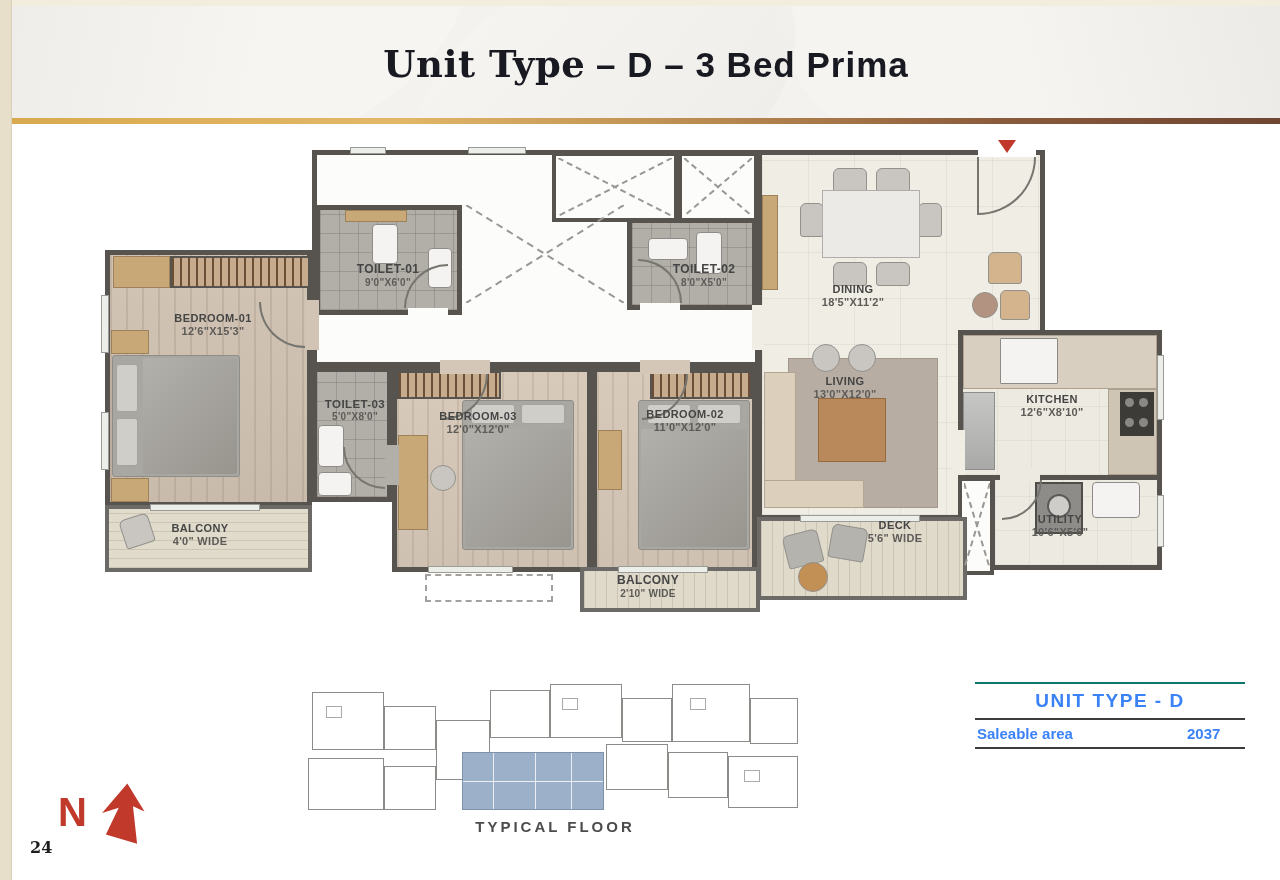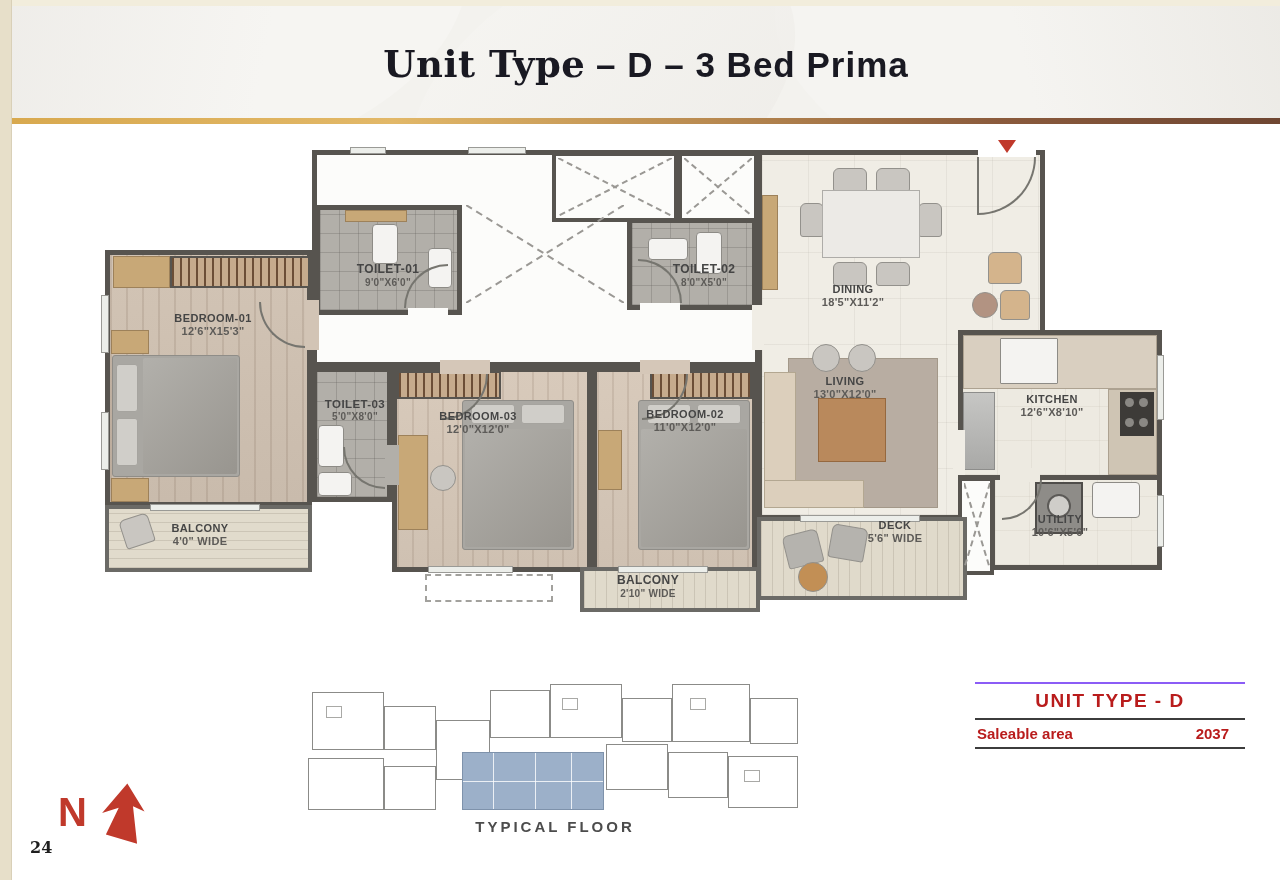--- a/index.html
+++ b/index.html
@@ -68,25 +68,25 @@
   .xsvg { position:absolute; z-index:15; }
   .chair { position:absolute; background:#c9c6c1; border:1px solid #93918c; border-radius:6px 6px 3px 3px; z-index:7; }
 
   
   .kp { position:absolute; background:#ffffff; border:1px solid #8b8b88; }
   .kp-in { position:absolute; border:1px solid #a9a9a6; }
   #kp-high { background:#9cb0c9; border:1px solid #7e92ab; }
   #keyplan-label { font-size:15px; letter-spacing:3px; color:#4c4c4c; font-weight:bold; }
 
   
-  #spec { left:975px; top:682px; width:270px; border-top:2px solid #8b5cf6; color:#b91c1c; }
+  #spec { left:975px; top:682px; width:270px; border-top:2px solid #0f766e; color:#3b82f6; }
   .trow { display:flex; justify-content:space-between; align-items:center; border-bottom:2px solid #3c3c3c; padding:5px 2px; font-size:15px;font-weight:bold; }
   #spec-title { justify-content:center; font-size:19px; font-weight:bold; letter-spacing:1.5px; padding:6px 0; }
   #spec-sft { justify-content:flex-end; font-weight:bold; padding-right:22px; }
-  .tval { padding-right:14px; min-width:56px; text-align:right; }
+  .tval { padding-right:14px; min-width:56px; text-align:left; }
   #spec-footer { border-bottom:none; font-size:13px; padding-top:7px; letter-spacing:.2px; }
 
   #north { left:58px; top:782px; width:110px; height:70px; }
   #north-n { position:absolute; left:0; top:8px; font-size:40px; font-weight:bold; color:#c0392b; }
   #page-num { left:30px; top:838px; font-family:"DejaVu Serif", serif; font-weight:bold; font-size:16px; color:#1e1e1e; }
 </style>
 </head>
 <body>
 
 <div id="top-strip" class="abs"></div>

